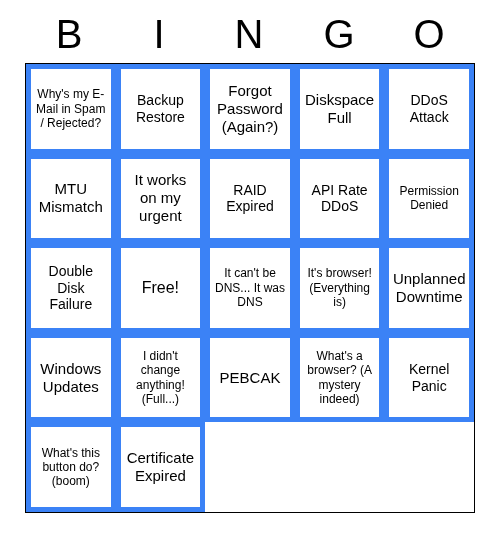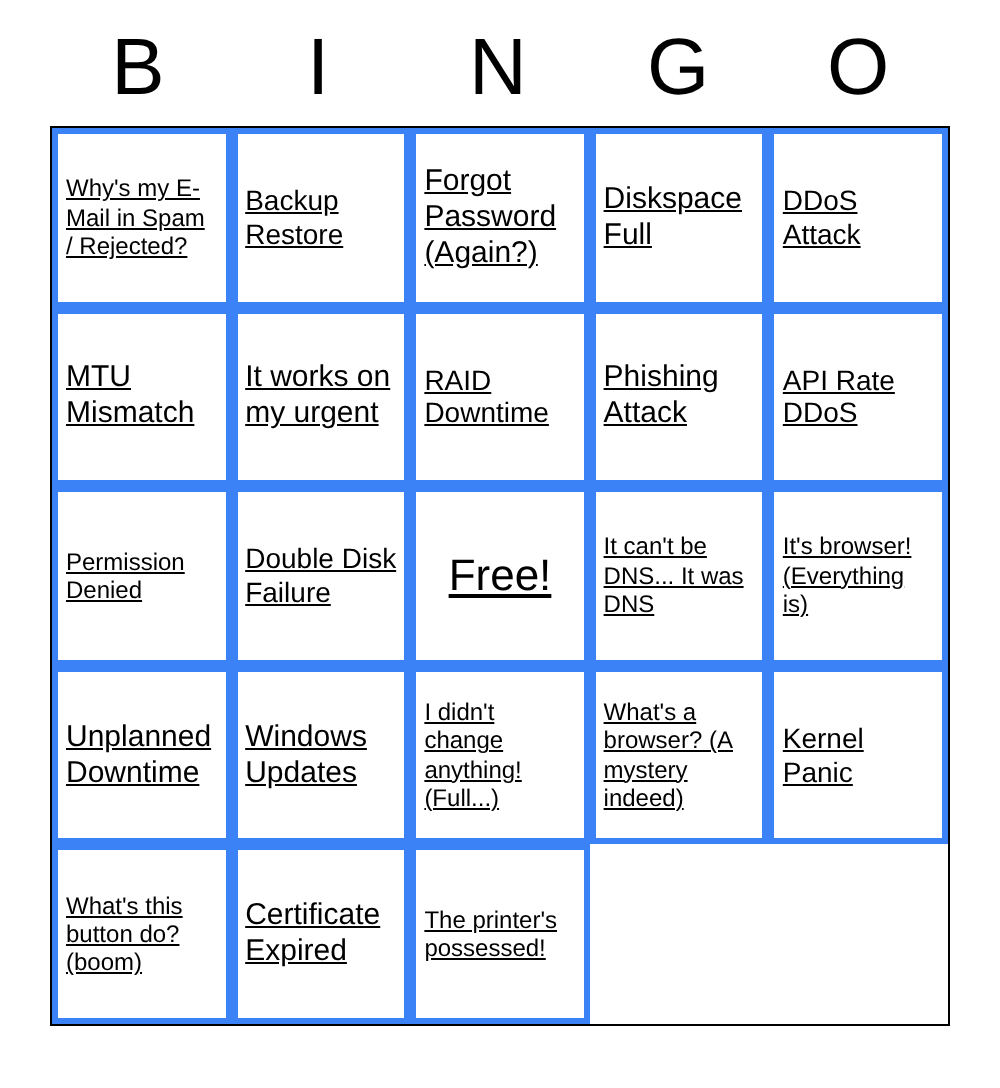--- a/index.html
+++ b/index.html
@@ -33,35 +33,35 @@
   }
   .grid {
     width: 450px;
     height: 450px;
     display: grid;
     grid-template-columns: repeat(5, 1fr);
     grid-template-rows: repeat(5, 1fr);
     border: 1px solid #000;
   }
   .cell {
-    border: 3px solid #3b82f6;
+    border: 5px solid #3b82f6;
     display: flex;
     align-items: center;
     justify-content: center;
+    text-align: center;
     padding: 4px;
     line-height: 1.2;
     overflow: hidden;
     cursor: pointer;
     user-select: none;
-    text-decoration: underline;
   }
   .fs-small { font-size: 12px; }
   .fs-med   { font-size: 15px; }
   .fs-large { font-size: 14px; }
-  .fs-free  { font-size: 22px; font-weight: 400; }
+  .fs-free  { font-size: 16px; font-weight: 400; }
 </style>
 </head>
 <body>
 
 <div class="header-row">
   <div class="header-letter">B</div>
   <div class="header-letter">I</div>
   <div class="header-letter">N</div>
   <div class="header-letter">G</div>
   <div class="header-letter">O</div>
@@ -85,24 +85,21 @@
       <span class="fs-large">DDoS Attack</span>
     </div>
 
   <div class="cell">
       <span class="fs-med">MTU Mismatch</span>
     </div>
   <div class="cell">
       <span class="fs-med">It works on my urgent</span>
     </div>
   <div class="cell">
-      <span class="fs-large">RAID Downtime</span>
-    </div>
-  <div class="cell">
-      <span class="fs-med">Phishing Attack</span>
+      <span class="fs-large">RAID Expired</span>
     </div>
   <div class="cell">
       <span class="fs-large">API Rate DDoS</span>
     </div>
 
   <div class="cell">
       <span class="fs-small">Permission Denied</span>
     </div>
   <div class="cell">
       <span class="fs-large">Double Disk Failure</span>
@@ -119,29 +116,29 @@
 
   <div class="cell">
       <span class="fs-med">Unplanned Downtime</span>
     </div>
   <div class="cell">
       <span class="fs-med">Windows Updates</span>
     </div>
   <div class="cell">
       <span class="fs-small">I didn't change anything! (Full...)</span>
     </div>
+  <div class="cell">
+      <span class="fs-med">PEBCAK</span>
+    </div>
 
   <div class="cell">
       <span class="fs-small">What's a browser? (A mystery indeed)</span>
     </div>
   <div class="cell">
       <span class="fs-large">Kernel Panic</span>
     </div>
   <div class="cell">
       <span class="fs-small">What's this button do? (boom)</span>
     </div>
   <div class="cell">
       <span class="fs-med">Certificate Expired</span>
     </div>
-  <div class="cell">
-      <span class="fs-small">The printer's possessed!</span>
-    </div>
 </div>
 
 </body></html>

